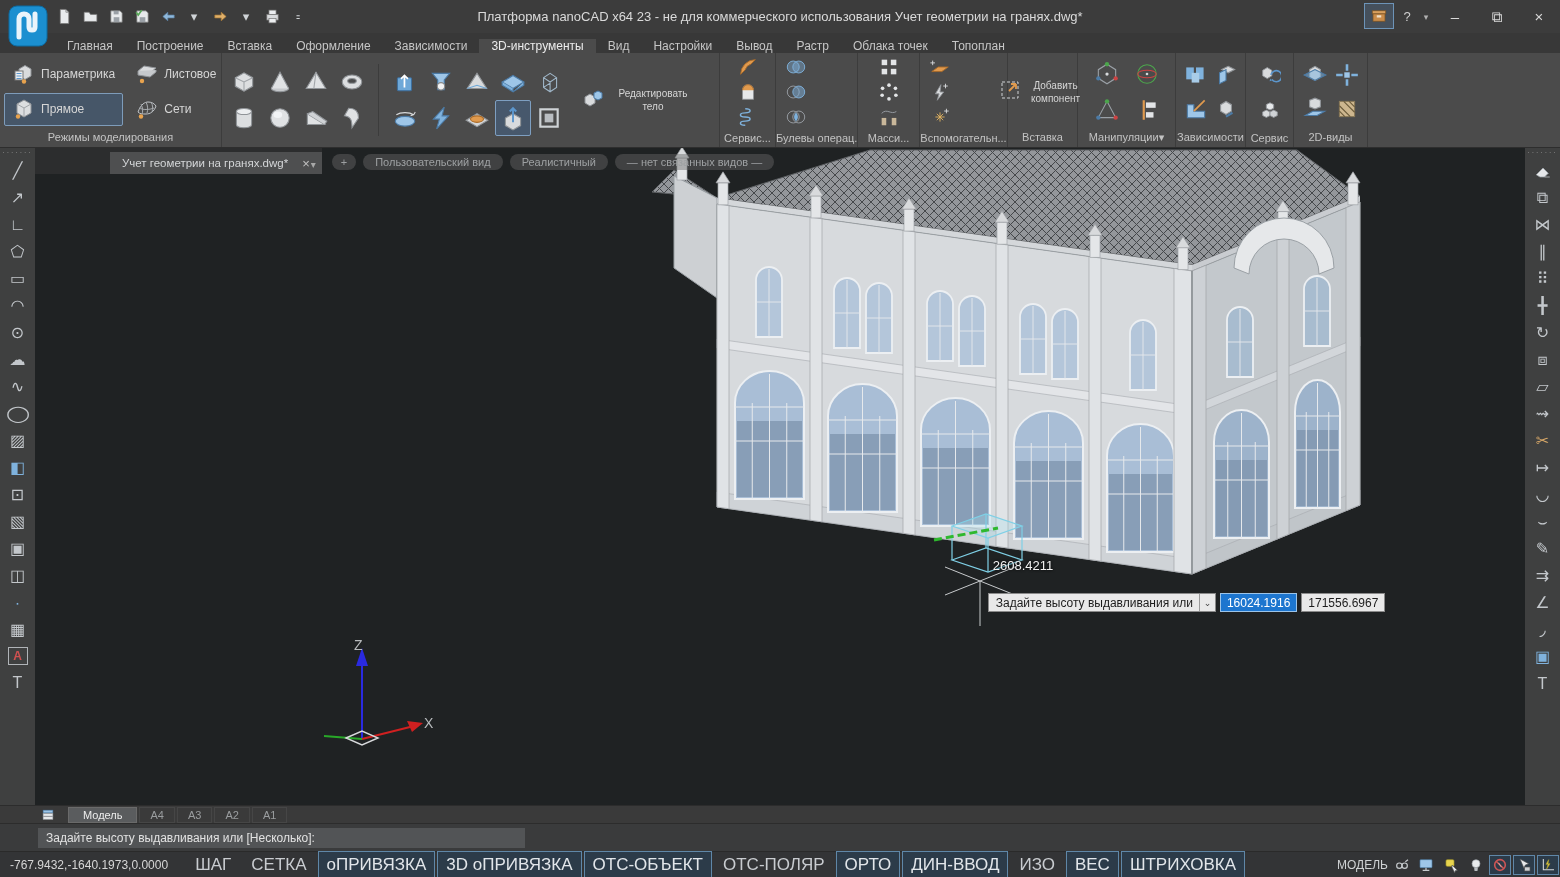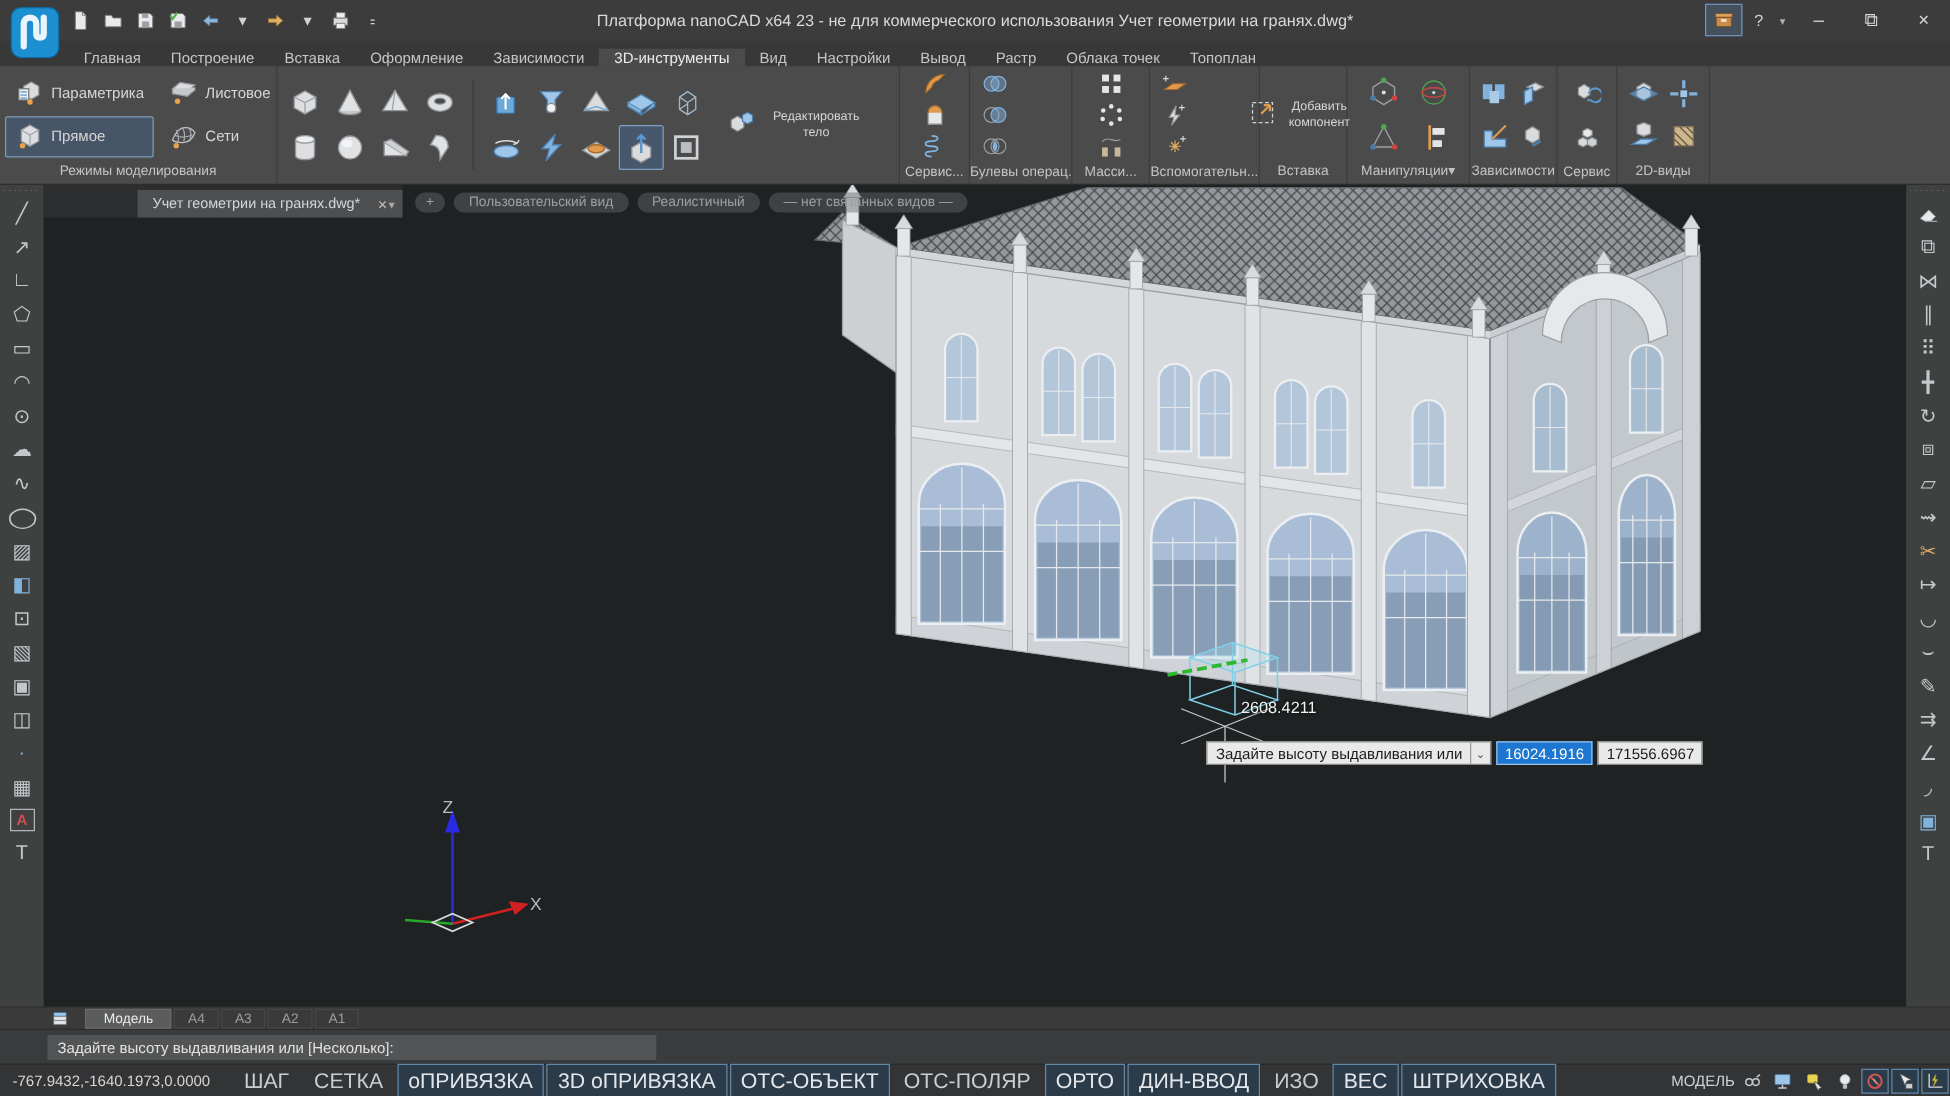--- a/index.html
+++ b/index.html
@@ -61,21 +61,21 @@
   #doc-tab{margin-left:75px;height:22px;background:#4e4f50;color:#d4d6d8;display:flex;align-items:center;gap:14px;padding:0 12px;font-size:11.5px}
   #doc-tab .close{color:#c2c2c2;font-size:13px}
   #tabbar-chev{position:absolute;right:6px;bottom:4px;color:#a8a8a8;font-size:10px}
   #canvas{position:relative;flex:1;overflow:hidden}
   #bsvg{position:absolute;left:0;top:0}
   #badges{position:absolute;left:10px;top:6px;display:flex;gap:7px;z-index:3}
   .badge{background:rgba(105,105,105,.45);color:#9da0a2;border-radius:9px;padding:2px 12px;font-size:11px;white-space:nowrap}
   .badge.plus{padding:2px 9px}
 
   #dyn-dist{position:absolute;left:671px;top:410px;color:#f2f2f2;font-size:13px;text-shadow:0 0 3px #000;z-index:3}
-  #dyn-row{position:absolute;left:643px;top:445px;display:flex;gap:4px;z-index:3;font-size:12px}
+  #dyn-row{position:absolute;left:666px;top:445px;display:flex;gap:4px;z-index:3;font-size:12px}
   #dyn-prompt{background:#e9e9e9;color:#1c1c1c;height:19px;display:flex;align-items:center;padding-left:7px;border:1px solid #8a8a8a}
   #dyn-prompt .txt{white-space:nowrap}
   #dyn-prompt .chev{width:16px;height:100%;display:flex;align-items:center;justify-content:center;border-left:1px solid #9a9a9a;color:#444;font-size:9px;margin-left:6px}
   #dyn-val1{background:#1d76cf;color:#fff;border:1px solid #9cc4e8;height:19px;display:flex;align-items:center;padding:0 6px}
   #dyn-val2{background:#e9e9e9;color:#1c1c1c;border:1px solid #8a8a8a;height:19px;display:flex;align-items:center;padding:0 6px}
 
   
   #layoutbar{height:18px;background:#3a3a3a;display:flex;align-items:center;gap:2px;padding-left:38px;border-top:1px solid #2c2c2c}
   #layoutbar .licon{width:20px;height:14px;display:flex;align-items:center;justify-content:center;margin-right:8px}
   #layoutbar .licon svg{width:16px;height:13px}

